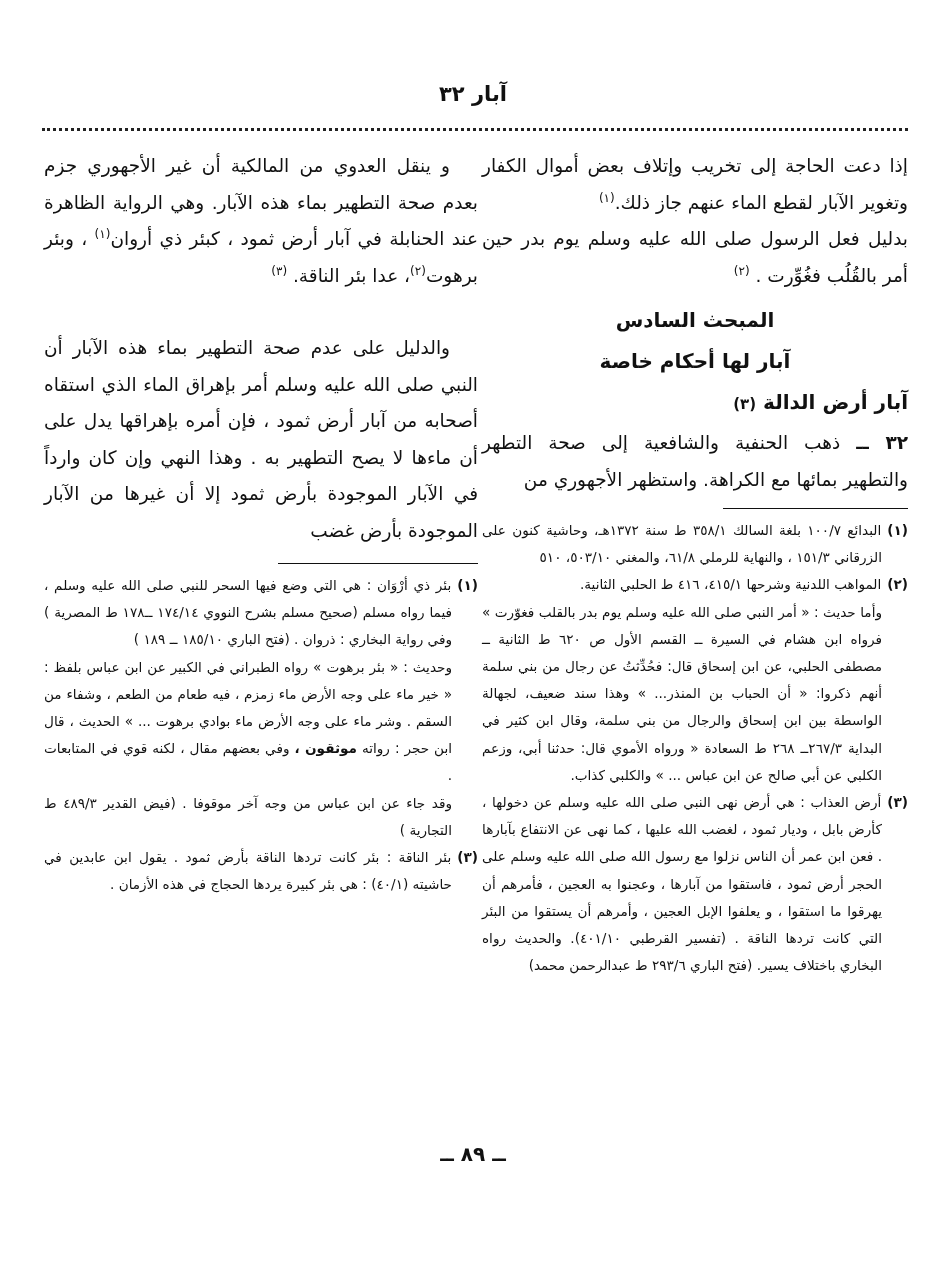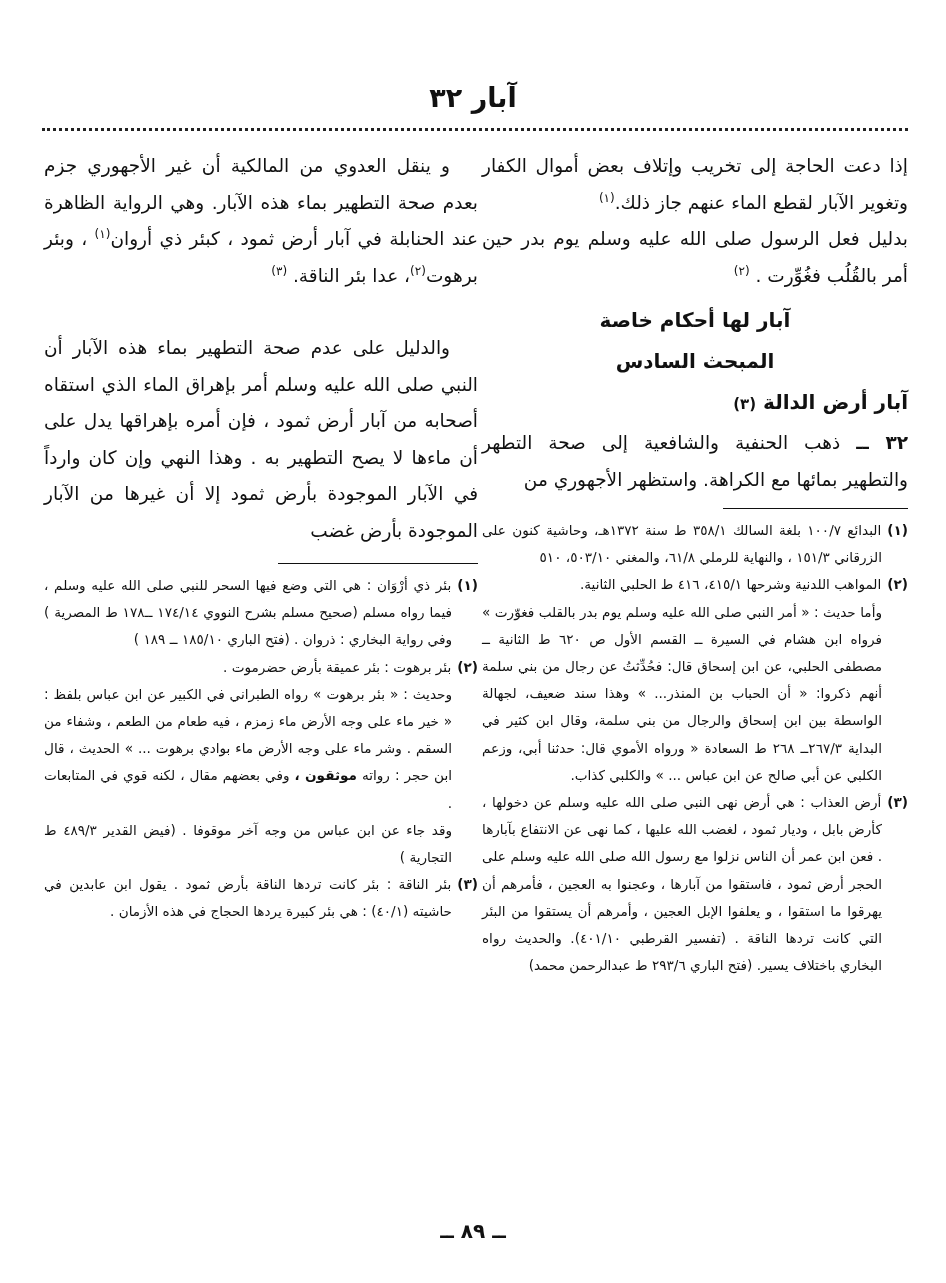--- a/index.html
+++ b/index.html
@@ -3,21 +3,21 @@
   <meta charset="utf-8">
   <style>
     html, body { margin: 0; padding: 0; background: #ffffff; }
     body {
       width: 946px; height: 1283px; position: relative; overflow: hidden;
       font-family: "DejaVu Sans", sans-serif; color: #111;
     }
     .page { position: absolute; inset: 0; direction: rtl; }
     .header-title {
       position: absolute; top: 82px; left: 0; width: 946px; text-align: center;
-      font-size: 27px; font-weight: bold; letter-spacing: 1px;
+      font-size: 21px; font-weight: bold; letter-spacing: 1px;
     }
     .header-rule {
       position: absolute; top: 128px; left: 42px; width: 866px; height: 0;
       border-top: 3px dotted #222;
     }
     .col { position: absolute; top: 148px; }
     .col-right { right: 38px; width: 426px; margin-left: 16px; }
     .col-left { left: 44px; width: 434px; }
 
     .body-text p {
@@ -39,41 +39,41 @@
     .col-left .fn-rule { margin-left: auto; margin-right: 0; }
 
     .footnotes { font-size: 13.6px; line-height: 27.2px; }
     .footnote { margin: 0; text-align: justify; text-align-last: right; }
     .fn-num { font-weight: bold; margin-left: 6px; }
     .fn-cont { padding-right: 26px; display: block; }
     .fn-body { display: block; padding-right: 26px; text-indent: -26px; }
     .bold { font-weight: bold; }
 
     .page-number {
-      position: absolute; top: 1219px; left: 0; width: 946px; text-align: center;
+      position: absolute; top: 1142px; left: 0; width: 946px; text-align: center;
       font-size: 20px; font-weight: bold; direction: rtl;
     }
   </style>
 </head>
 <body>
 
 <div class="page">
 
   <div class="header-title">آبار ٣٢</div>
   <div class="header-rule"></div>
 
   <div class="col col-right">
     <div class="body-text">
       <p><span>إذا دعت الحاجة إلى تخريب وإتلاف بعض أموال الكفار وتغوير الآبار لقطع الماء عنهم جاز ذلك.</span><sup class="fn">(١)</sup></p>
       <p><span>بدليل فعل الرسول صلى الله عليه وسلم يوم بدر حين أمر بالقُلُب فغُوِّرت .</span> <sup class="fn">(٢)</sup></p>
     </div>
 
     <div class="headings">
+      <div class="h-center">المبحث السادس</div>
       <div class="h-center">آبار لها أحكام خاصة</div>
-      <div class="h-center">المبحث السادس</div>
       <div class="h-right"><span>آبار أرض الدالة</span> <span style="font-size:15px;">(٣)</span></div>
     </div>
 
     <div class="body-text">
       <p><span class="bold">٣٢ ــ</span> <span>ذهب الحنفية والشافعية إلى صحة التطهر والتطهير بمائها مع الكراهة. واستظهر الأجهوري من</span></p>
     </div>
 
     <div class="fn-rule"></div>
 
     <div class="footnotes">
@@ -96,21 +96,20 @@
       <p class="indent gap">والدليل على عدم صحة التطهير بماء هذه الآبار أن النبي صلى الله عليه وسلم أمر بإهراق الماء الذي استقاه أصحابه من آبار أرض ثمود ، فإن أمره بإهراقها يدل على أن ماءها لا يصح التطهير به . وهذا النهي وإن كان وارداً في الآبار الموجودة بأرض ثمود إلا أن غيرها من الآبار الموجودة بأرض غضب</p>
     </div>
 
     <div class="fn-rule" style="width:200px; margin-top:14px;"></div>
 
     <div class="footnotes">
       <p class="footnote">
           <span class="fn-body"><span class="fn-num">(١)</span><span>بئر ذي أرْوَان : هي التي وضع فيها السحر للنبي صلى الله عليه وسلم ، فيما رواه مسلم (صحيح مسلم بشرح النووي ١٧٤/١٤ ــ١٧٨ ط المصرية ) وفي رواية البخاري : ذروان . (فتح الباري ١٨٥/١٠ ــ ١٨٩ )</span></span>
         </p>
       <p class="footnote">
-          <span class="fn-body"><span class="fn-num">(٢)</span><span>بئر برهوت : بئر عميقة بأرض حضرموت .</span></span>
           <span class="fn-cont"><span>وحديث : « بئر برهوت » رواه الطبراني في الكبير عن ابن عباس بلفظ : « خير ماء على وجه الأرض ماء زمزم ، فيه طعام من الطعم ، وشفاء من السقم . وشر ماء على وجه الأرض ماء بوادي برهوت ... » الحديث ، قال ابن حجر : رواته</span> <span class="bold">موثقون ،</span> <span>وفي بعضهم مقال ، لكنه قوي في المتابعات .</span></span>
           <span class="fn-cont">وقد جاء عن ابن عباس من وجه آخر موقوفا . (فيض القدير ٤٨٩/٣ ط التجارية )</span>
         </p>
       <p class="footnote">
           <span class="fn-body"><span class="fn-num">(٣)</span><span>بئر الناقة : بئر كانت تردها الناقة بأرض ثمود . يقول ابن عابدين في حاشيته (٤٠/١) : هي بئر كبيرة يردها الحجاج في هذه الأزمان .</span></span>
         </p>
     </div>
   </div>
 
   <div class="page-number">ــ ٨٩ ــ</div>

